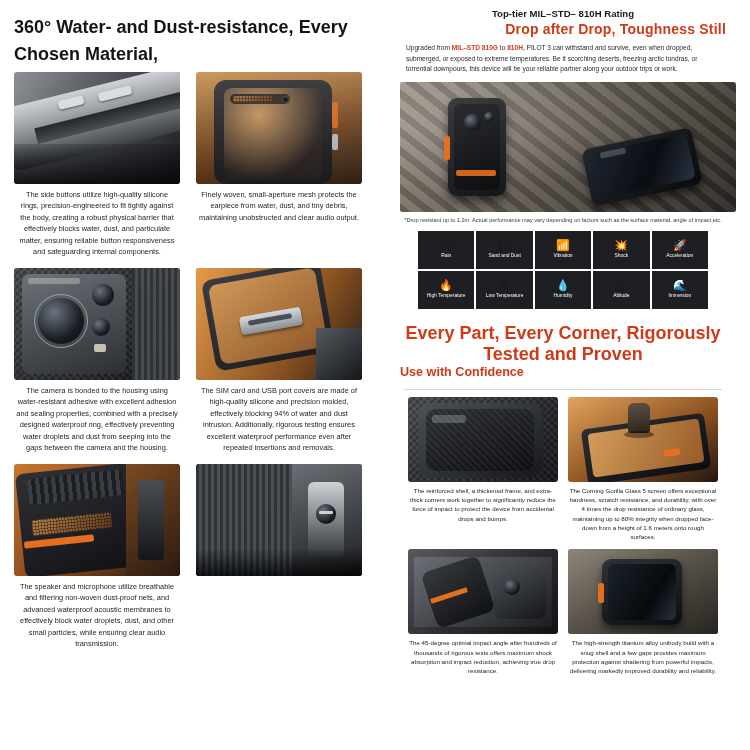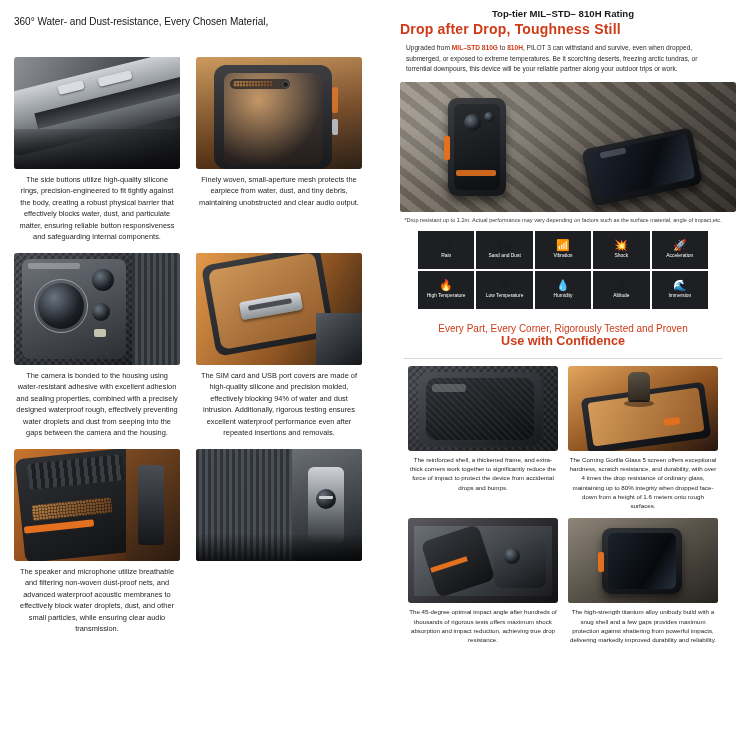--- a/index.html
+++ b/index.html
@@ -9,22 +9,22 @@
     font-family: "Liberation Sans", sans-serif;
     color: #1a1a1a;
     overflow: hidden;
   }
   .page { position: relative; width: 750px; height: 750px; display: flex; }
   .col-left { width: 398px; padding: 14px 10px 0 14px; }
   .col-right { width: 352px; padding: 8px 24px 0 2px; }
 
   
   .left-head {
-    font-size: 10px; font-weight: normal; color: #141414;
-    line-height: 1.5; margin-bottom: 28px;
+    font-size: 18px; font-weight: bold; color: #141414;
+    line-height: 1.5; margin-bottom: 4px;
   }
   .left-head .l2 { display: block; padding-left: 26px; }
 
   
   .grid { display: flex; flex-wrap: wrap; gap: 10px 16px; }
   .card { width: 166px; }
   .shot {
     width: 166px; height: 112px; border-radius: 3px; overflow: hidden;
     position: relative; background: #2a2a2c;
   }
@@ -40,21 +40,21 @@
   .grad-steel { background: linear-gradient(120deg,#8d9094 0%,#4a4d52 50%,#1c1e21 100%); }
   .grad-amber { background: linear-gradient(160deg,#e0a55c 0%,#7c4a20 60%,#2b1d12 100%); }
   .grad-rock { background: linear-gradient(150deg,#9b9287 0%,#6b655c 40%,#32302c 100%); }
 
   
   .r-head-sub {
     text-align: center; font-size: 9.6px; font-weight: bold; color: #1a1a1a;
     margin-bottom: 2px;
   }
   .r-head-main {
-    text-align: left; font-size: 14px; font-weight: bold; color: #cf3a17;
+    text-align: right; font-size: 14px; font-weight: bold; color: #cf3a17;
     margin-bottom: 6px; letter-spacing: .2px;
   }
   .r-para {
     font-size: 6.6px; line-height: 1.6; color: #2a2a2a; text-align: left;
     padding: 0 6px 7px 6px;
   }
   .r-para .hl { color: #cf3a17; font-weight: bold; }
   .hero {
     width: 336px; height: 130px; border-radius: 3px; overflow: hidden;
     position: relative; margin: 0 auto;
@@ -71,25 +71,25 @@
   }
   .feat {
     background: #1d1f22; height: 38px; display: flex; flex-direction: column;
     align-items: center; justify-content: center; gap: 2px;
   }
   .feat .glyph { font-size: 11px; line-height: 1; }
   .feat .lbl { font-size: 4.9px; color: #fff; text-align: center; line-height: 1.1; }
 
   
   .t-head1 {
-    text-align: center; font-size: 10px; font-weight: normal; color: #cf3a17;
+    text-align: center; font-size: 18px; font-weight: bold; color: #cf3a17;
     margin-top: 14px;
   }
   .t-head2 {
-    text-align: center; font-size: 12.6px; font-weight: bold; color: #cf3a17;
+    text-align: left; font-size: 12.6px; font-weight: bold; color: #cf3a17;
     margin-bottom: 10px;
   }
   .rule { height: 1px; background: #d8d8d8; margin: 3px 4px 7px 4px; }
   .t-grid { display: flex; flex-wrap: wrap; gap: 8px 10px; justify-content: center; }
   .t-card { width: 150px; }
   .t-shot { width: 150px; height: 85px; border-radius: 3px; overflow: hidden; position: relative; }
   .t-cap { font-size: 6.2px; line-height: 1.5; text-align: center; padding: 4px 1px 0 1px; color: #1d1d1d; }
 
   
   .phone-body { border-radius: 10px; }
@@ -155,21 +155,21 @@
         <div class="shot carbon">
           <div class="ph" style="left:8px;top:6px;width:104px;height:100px;background:linear-gradient(160deg,#6d7278,#2b2e33);border-radius:8px;"></div>
           <div class="ph lens" style="left:24px;top:30px;width:46px;height:46px;"></div>
           <div class="ph lens-ring" style="left:20px;top:26px;width:54px;height:54px;"></div>
           <div class="ph lens" style="left:78px;top:16px;width:22px;height:22px;"></div>
           <div class="ph lens" style="left:78px;top:50px;width:18px;height:18px;"></div>
           <div class="ph" style="left:80px;top:76px;width:12px;height:8px;border-radius:2px;background:#e8e3c8;opacity:.8;"></div>
           <div class="ph" style="left:14px;top:10px;width:52px;height:6px;border-radius:2px;background:rgba(255,255,255,.28);"></div>
           <div class="ph ribs" style="left:118px;top:0;width:48px;height:112px;opacity:.9;"></div>
         </div>
-        <div class="cap">The camera is bonded to the housing using water-resistant adhesive with excellent adhesion and sealing properties, combined with a precisely designed waterproof rough, effectively preventing water droplets and dust from seeping into the gaps between the camera and the housing.</div>
+        <div class="cap">The camera is bonded to the housing using water-resistant adhesive with excellent adhesion and sealing properties, combined with a precisely designed waterproof ring, effectively preventing water droplets and dust from seeping into the gaps between the camera and the housing.</div>
       </div>
 
       <div class="card">
         <div class="shot grad-orange">
           <div class="ph" style="left:0;top:0;width:166px;height:112px;background:linear-gradient(120deg,#e49a4b,#8d5422 60%,#2c1d12);"></div>
           <div class="ph" style="left:12px;top:2px;width:120px;height:92px;transform:rotate(-10deg);background:linear-gradient(160deg,#3b3d41,#191b1e);border-radius:10px;"></div>
           <div class="ph" style="left:18px;top:8px;width:108px;height:80px;transform:rotate(-10deg);background:linear-gradient(150deg,#e9a75d,#a4632a);border-radius:8px;opacity:.85;"></div>
           <div class="ph" style="left:44px;top:44px;width:62px;height:18px;transform:rotate(-10deg);background:linear-gradient(180deg,#d6dade,#8b9094);border-radius:4px;box-shadow:0 2px 3px rgba(0,0,0,.45);"></div>
           <div class="ph" style="left:52px;top:49px;width:44px;height:5px;transform:rotate(-10deg);background:#4a4e52;border-radius:2px;"></div>
           <div class="ph" style="left:120px;top:60px;width:46px;height:52px;background:linear-gradient(140deg,#555a60,#15171a);"></div>

